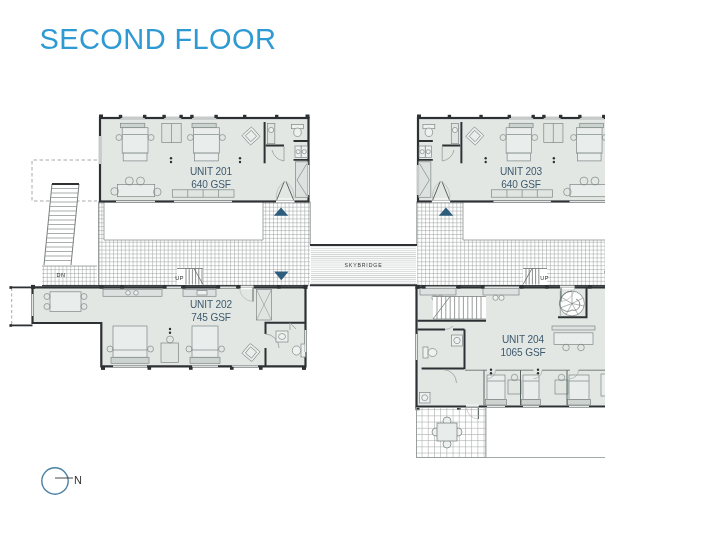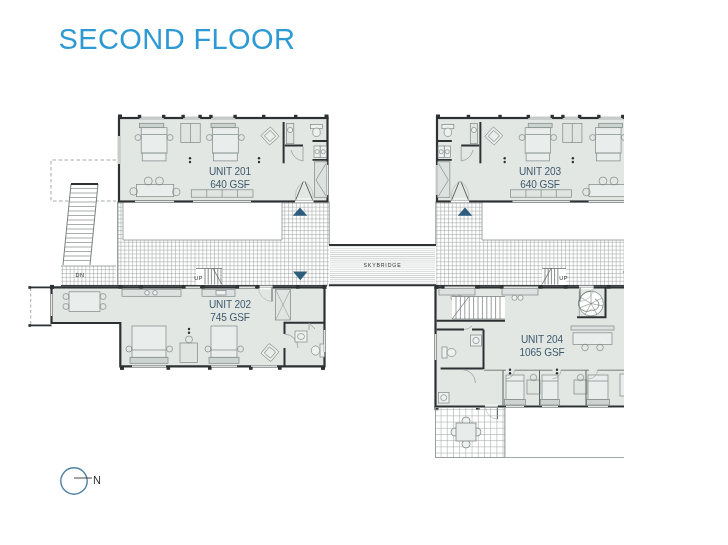--- a/index.html
+++ b/index.html
@@ -1,16 +1,16 @@
 <!DOCTYPE html>
 <html><head>
 <meta charset="utf-8">
 <style>
   html,body{margin:0;padding:0;background:#ffffff;}
-  .wrap{width:605px;height:545px;position:relative;background:#fff;overflow:hidden;margin-left:19px;}
+  .wrap{width:605px;height:545px;position:relative;background:#fff;overflow:hidden;}
   text{font-family:"Liberation Sans",sans-serif;}
   .lbl{font-size:10.1px;fill:#3e5a6d;text-anchor:middle;letter-spacing:-0.1px;}
   .sm{font-size:5.6px;fill:#2e2e2e;text-anchor:middle;letter-spacing:0.4px;}
 </style>
 </head>
 <body>
 <div class="wrap">
 <svg width="728" height="545" viewBox="0 0 728 545">
 <defs>
 <pattern id="grid" width="3.9" height="3.9" patternUnits="userSpaceOnUse">

